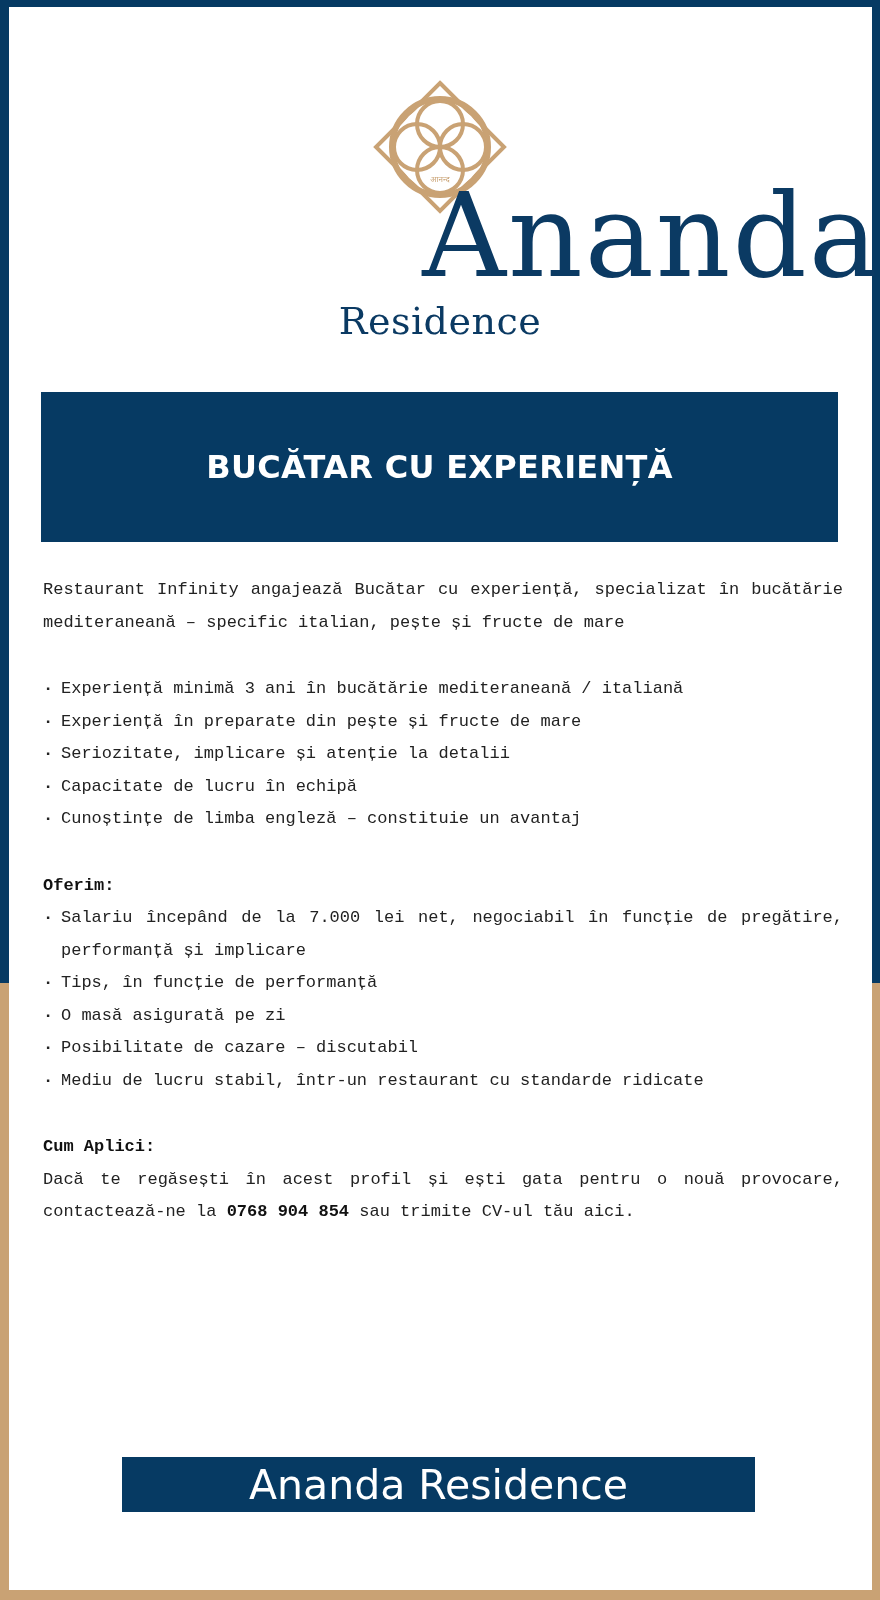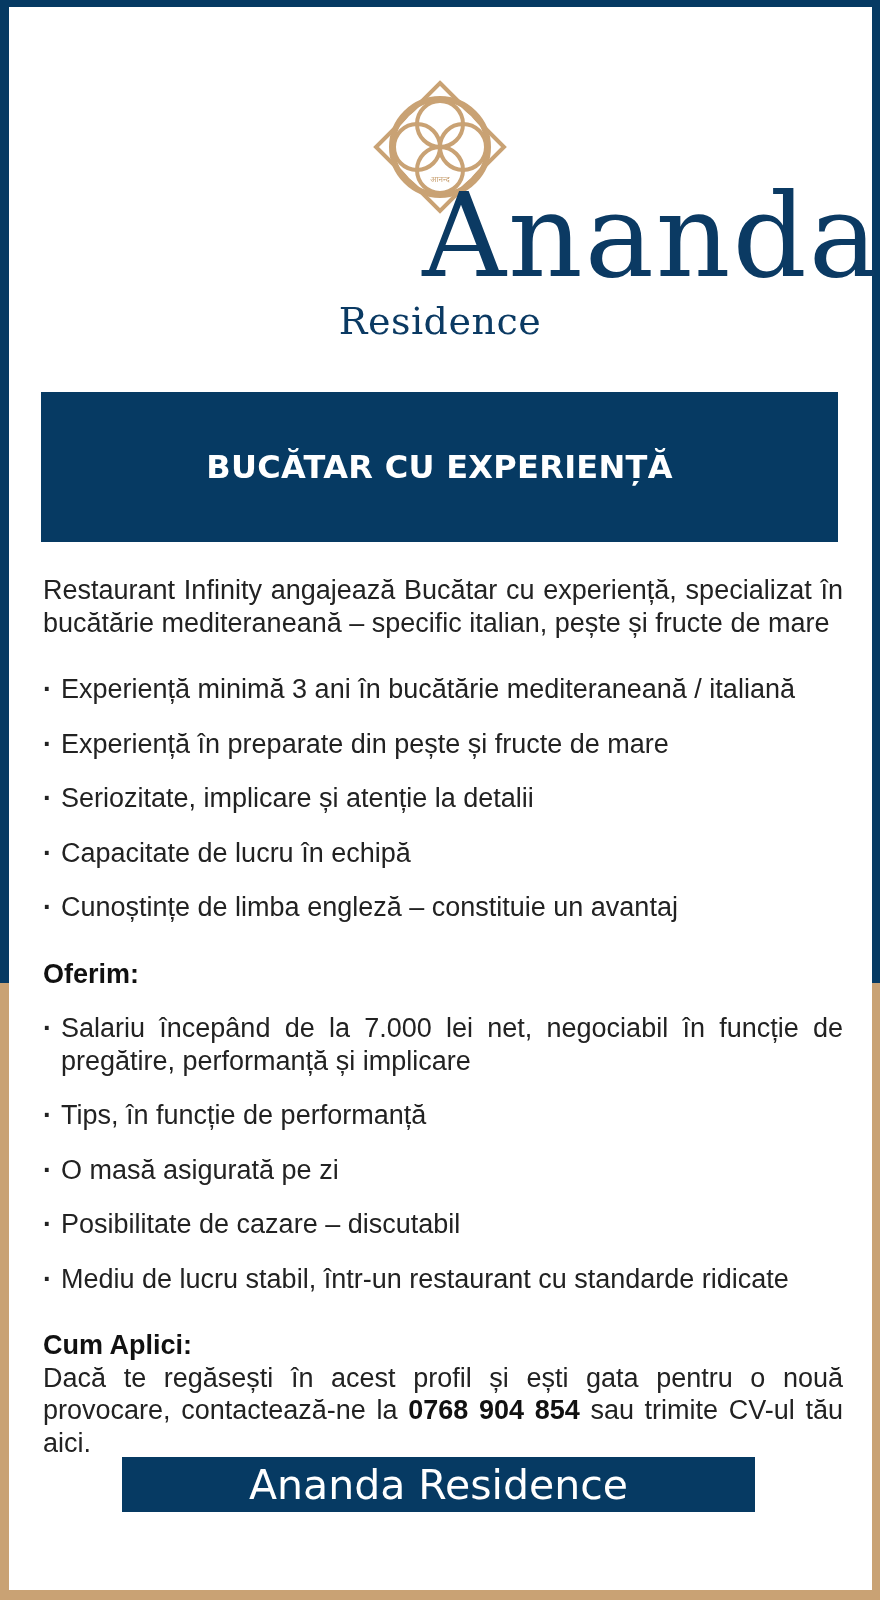--- a/index.html
+++ b/index.html
@@ -35,27 +35,27 @@
       background: #063a63; display: flex; align-items: center; justify-content: center;
     }
     .title-banner h1 {
       color: #ffffff; font-family: "DejaVu Sans", sans-serif; font-weight: bold;
       font-size: 32px; letter-spacing: 0.3px;
     }
 
     
     .content {
       position: absolute; left: 43px; top: 574px; width: 800px;
-      font-family: Liberation Sans, sans-serif; font-size: 27px; line-height: 32.5px; color: #222;
+      font-family: Liberation Mono, monospace; font-size: 17px; line-height: 32.5px; color: #222;
     }
     .intro { text-align: justify; text-align-last: left; }
     .section { margin-top: 34px; }
     .section-heading { font-weight: bold; color: #111; }
     .bullets { list-style: none; }
-    .bullets li { position: relative; padding-left: 18px; text-align: justify; text-align-last: left; margin-top: 22px; }
+    .bullets li { position: relative; padding-left: 18px; text-align: justify; text-align-last: left; }
     .bullets li::before {
       content: "·"; position: absolute; left: 0; top: 0; font-weight: bold;
     }
     .apply-text { text-align: justify; text-align-last: left; }
     .phone { font-weight: bold; color: #111; }
 
     
     .footer-button {
       position: absolute; left: 122px; top: 1457px; width: 633px; height: 55px;
       background: #063a63; display: flex; align-items: center; justify-content: center;

